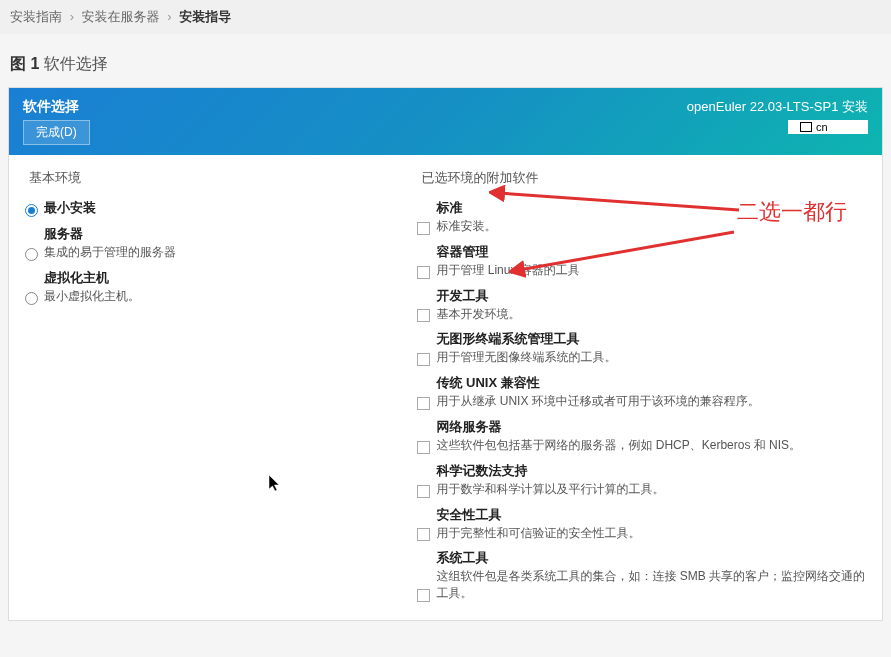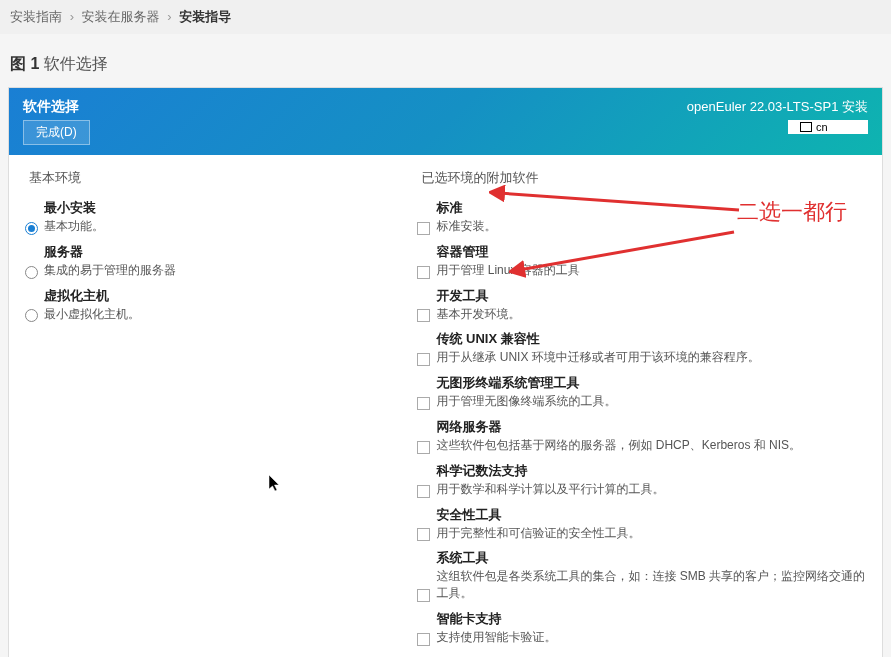--- a/index.html
+++ b/index.html
@@ -76,21 +76,20 @@
   </div>
 
   <div class="installer-body">
     <div class="col col-left">
       <div class="col-heading">基本环境</div>
       <div id="left-items">
           <div class="env-item">
             <div class="radio selected"></div>
             <div class="item-text">
               <div class="item-title">最小安装</div>
-              <div class="item-desc">基本功能。</div>
             </div>
           </div>
           <div class="env-item">
             <div class="radio"></div>
             <div class="item-text">
               <div class="item-title">服务器</div>
               <div class="item-desc">集成的易于管理的服务器</div>
             </div>
           </div>
           <div class="env-item">
@@ -122,29 +121,29 @@
           <div class="env-item">
             <div class="checkbox"></div>
             <div class="item-text">
               <div class="item-title">开发工具</div>
               <div class="item-desc">基本开发环境。</div>
             </div>
           </div>
           <div class="env-item">
             <div class="checkbox"></div>
             <div class="item-text">
-              <div class="item-title">传统 UNIX 兼容性</div>
-              <div class="item-desc">用于从继承 UNIX 环境中迁移或者可用于该环境的兼容程序。</div>
+              <div class="item-title">无图形终端系统管理工具</div>
+              <div class="item-desc">用于管理无图像终端系统的工具。</div>
             </div>
           </div>
           <div class="env-item">
             <div class="checkbox"></div>
             <div class="item-text">
-              <div class="item-title">无图形终端系统管理工具</div>
-              <div class="item-desc">用于管理无图像终端系统的工具。</div>
+              <div class="item-title">传统 UNIX 兼容性</div>
+              <div class="item-desc">用于从继承 UNIX 环境中迁移或者可用于该环境的兼容程序。</div>
             </div>
           </div>
           <div class="env-item">
             <div class="checkbox"></div>
             <div class="item-text">
               <div class="item-title">网络服务器</div>
               <div class="item-desc">这些软件包包括基于网络的服务器，例如 DHCP、Kerberos 和 NIS。</div>
             </div>
           </div>
           <div class="env-item">
@@ -159,27 +158,20 @@
             <div class="item-text">
               <div class="item-title">安全性工具</div>
               <div class="item-desc">用于完整性和可信验证的安全性工具。</div>
             </div>
           </div>
           <div class="env-item">
             <div class="checkbox"></div>
             <div class="item-text">
               <div class="item-title">系统工具</div>
               <div class="item-desc">这组软件包是各类系统工具的集合，如：连接 SMB 共享的客户；监控网络交通的工具。</div>
-            </div>
-          </div>
-          <div class="env-item">
-            <div class="checkbox"></div>
-            <div class="item-text">
-              <div class="item-title">智能卡支持</div>
-              <div class="item-desc">支持使用智能卡验证。</div>
             </div>
           </div>
         </div>
     </div>
 
     <div class="cursor">
       <svg width="12" height="18" viewBox="0 0 12 18">
           <path d="M0 0 L0 14 L3.5 11 L6 16 L8 15 L5.5 10 L10 10 Z" fill="#000" stroke="#fff" stroke-width="0.5"></path>
         </svg>
     </div>

